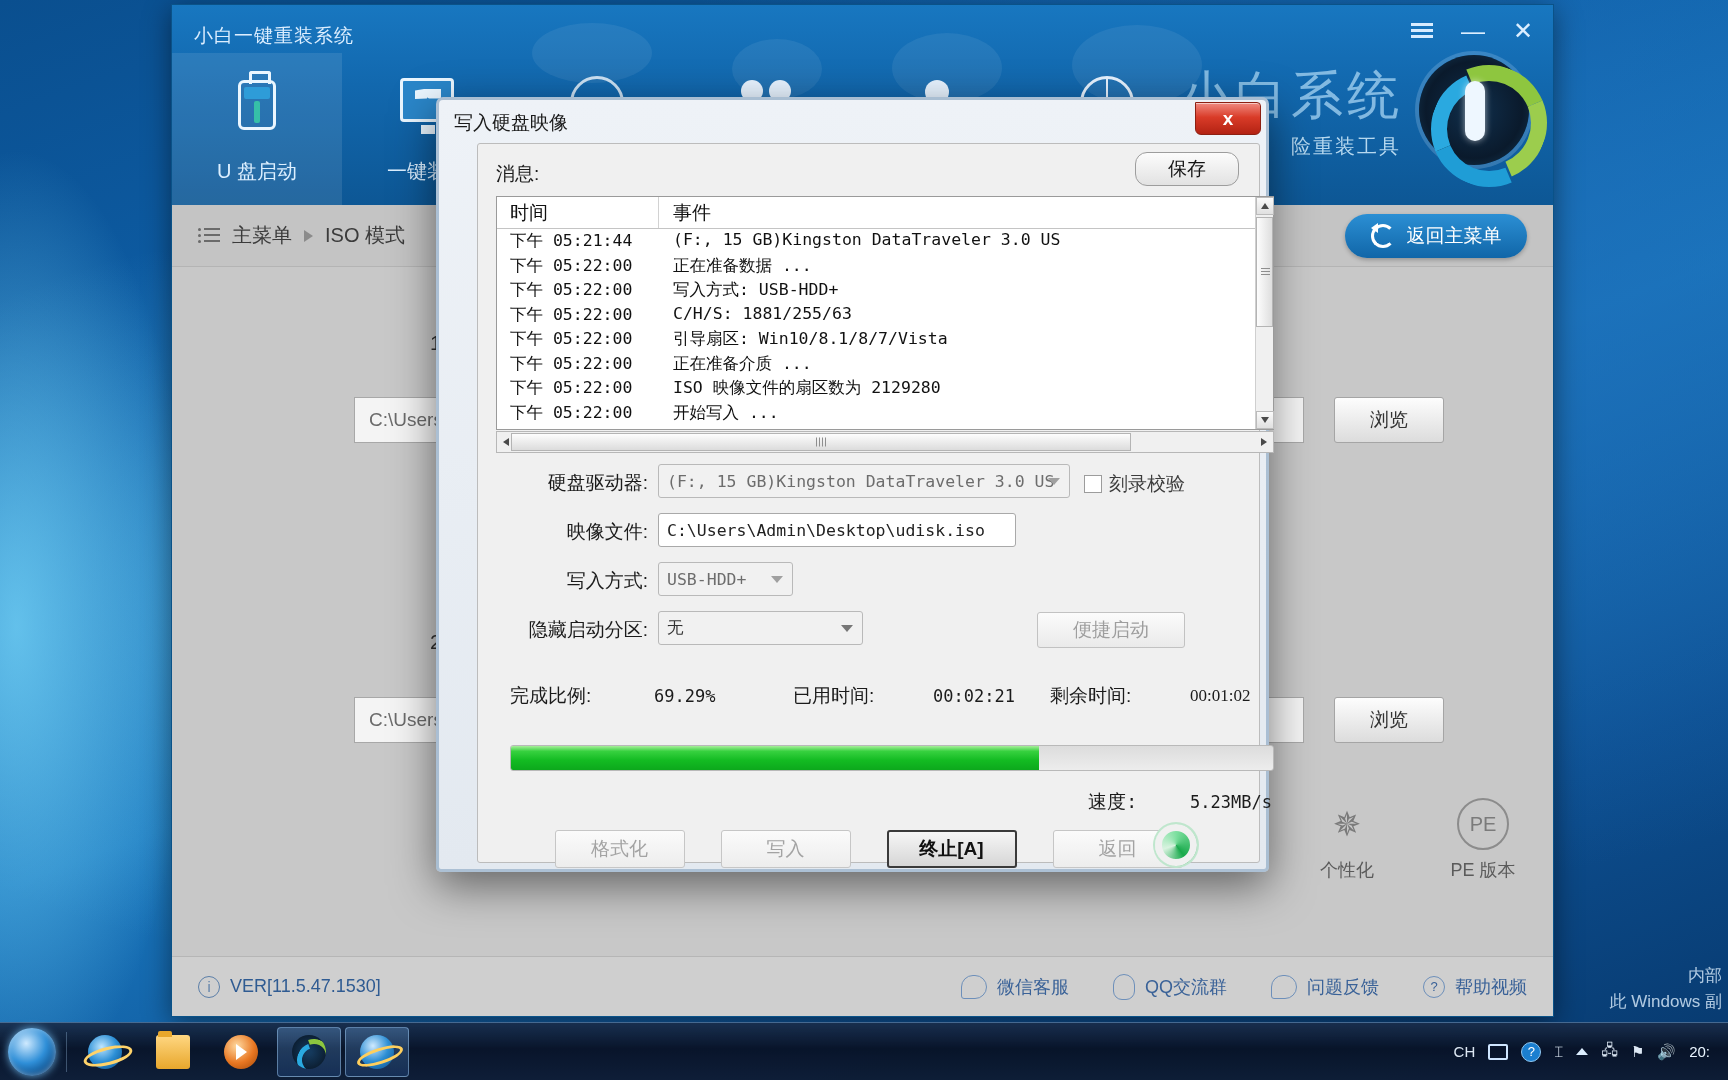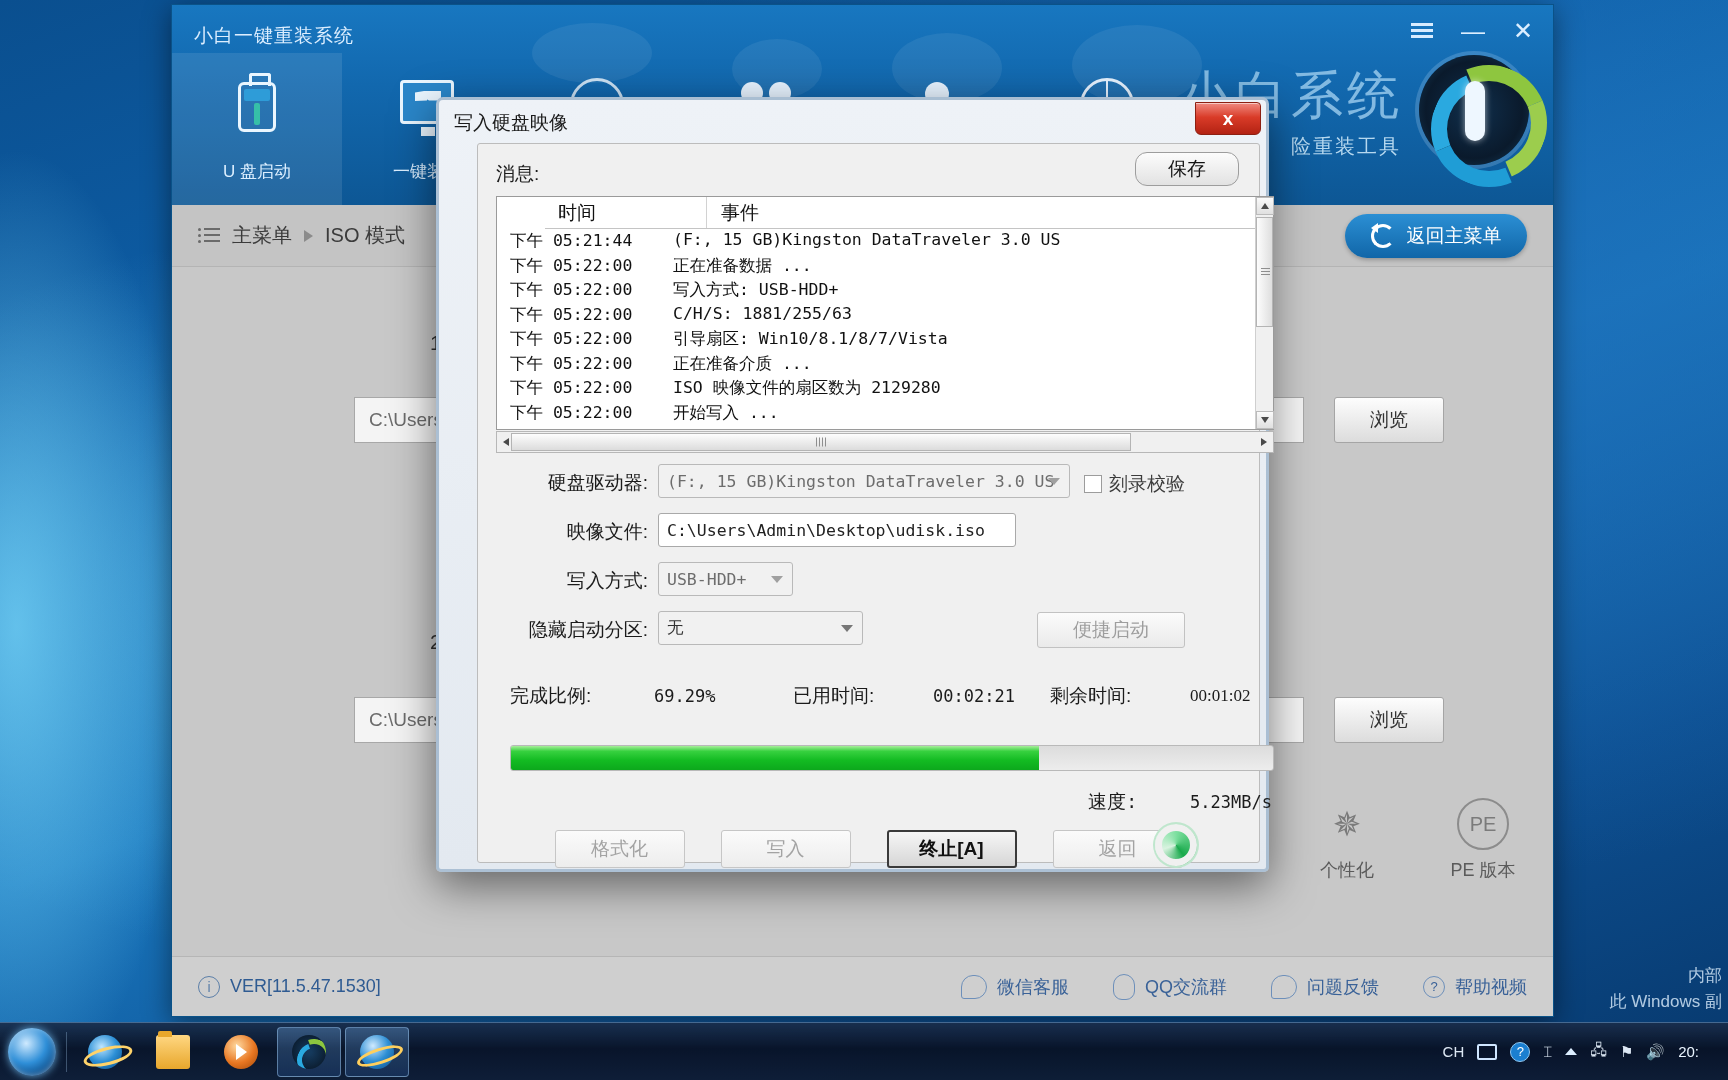--- a/index.html
+++ b/index.html
@@ -58,21 +58,21 @@
     background: radial-gradient(circle at 50% 50%, #15395c 10%, #0c1f33 70%); overflow:hidden;}
   .app-icon::before{content:"";position:absolute;left:5px;top:4px;width:24px;height:24px;border-radius:50%;
     border:5px solid transparent;border-top-color:#8dc63f;border-right-color:#8dc63f;transform:rotate(25deg);}
   .app-icon::after{content:"";position:absolute;left:5px;top:8px;width:24px;height:24px;border-radius:50%;
     border:5px solid transparent;border-bottom-color:#2aa9e0;border-left-color:#2aa9e0;transform:rotate(25deg);}
   .globe-icon{ border-radius:50%; background: radial-gradient(circle at 38% 32%, #cfeaff, #2d8ed4 50%, #0a4b86);}
   .globe-icon::after{content:"";position:absolute;left:-4px;top:13px;width:42px;height:10px;border:3px solid #ffcf5d;border-radius:50%;transform:rotate(-18deg);}
 
   #tray {
     margin-left: auto; display: flex; align-items: center; gap: 13px;
-    color: #e9f4ff; font-size: 15px; padding-right: 23px;
+    color: #e9f4ff; font-size: 15px; padding-right: 12px;
   }
   #tray .t { opacity:.95; }
   .tray-sq{ width:20px;height:16px;border:2px solid #cfe6ff;border-radius:2px;display:inline-block;}
   .tray-help{ width:20px;height:20px;border-radius:50%;background:#1b7fd0;color:#fff;
     font-size:13px;display:flex;align-items:center;justify-content:center;border:1px solid #8fc8f2;}
   .tray-up{ width:0;height:0;border-left:6px solid transparent;border-right:6px solid transparent;border-bottom:7px solid #dceeff;}
   #clock{ color:#eaf5ff; font-size:15px; line-height:1.15; text-align:center; padding-right:6px;}
 
   
   #appwin {
@@ -93,21 +93,21 @@
   }
   #winbtns{ position:absolute; right:20px; top:14px; display:flex; gap:28px; align-items:center; color:#dbeeff; }
   #winbtns .wb{ font-size:24px; line-height:1; cursor:default; }
   .hamb{ width:22px; height:16px; position:relative; }
   .hamb i{ position:absolute; left:0; width:22px; height:2.5px; background:#d8ecff; }
   .hamb i:nth-child(1){top:0}.hamb i:nth-child(2){top:6px}.hamb i:nth-child(3){top:12px}
 
   #navrow{ position:absolute; left:0; top:48px; width:100%; height:152px; display:flex; }
   .navitem{
     width:170px; height:152px; display:flex; flex-direction:column; align-items:center;
-    justify-content:center; gap:22px; color:#dcefff; font-size:17px;
+    justify-content:center; gap:22px; color:#dcefff; font-size:20px;
   }
   .navitem.active{ background: rgba(255,255,255,.10); }
   .nav-ico{ width:60px; height:62px; position:relative; }
   
   .ico-usb{ border:3px solid #eaf6ff; border-radius:6px; width:38px; height:50px; margin:6px auto 0; position:relative;}
   .ico-usb::before{content:"";position:absolute;left:8px;top:-12px;width:16px;height:10px;border:3px solid #eaf6ff;border-bottom:none;border-radius:3px 3px 0 0;}
   .ico-usb::after{content:"";position:absolute;left:13px;top:18px;width:6px;height:22px;background:#36bfa8;border-radius:2px;}
   .ico-usb .inner{position:absolute;left:3px;top:4px;width:26px;height:12px;background:#2e9cd8;border-radius:2px;}
   
   .ico-mon{ width:54px;height:44px;border:3px solid #eaf6ff;border-radius:4px;margin:4px auto 0;position:relative;background:#2a86c9;}
@@ -218,21 +218,21 @@
     background:#f0f0f0; border:1px solid #bcbcbc; border-radius:3px;margin-left:32px;
   }
   #msg-label{ position:absolute; left:18px; top:17px; font-size:19px; color:#1b1b1b; }
   #save-btn{
     position:absolute; right:20px; top:8px; width:104px; height:34px;
     background: linear-gradient(180deg,#fcfcfc,#e2e2e2); border:1px solid #9d9d9d; border-radius:12px;
     display:flex; align-items:center; justify-content:center; font-size:19px; color:#141414;
   }
   #log-wrap{
     position:absolute; left:18px; top:52px; width:778px; height:234px;
-    background:#fff; border:1px solid #9a9a9a;padding-left:48px;
+    background:#fff; border:1px solid #9a9a9a;
   }
   #log-head{
     height:32px; display:flex; border-bottom:1px solid #c4c4c4; background:#fff;
     font-size:19px; color:#111;
   }
   #log-head .c1{ width:162px; padding-left:13px; display:flex; align-items:center; border-right:1px solid #d2d2d2;}
   #log-head .c2{ flex:1; padding-left:14px; display:flex; align-items:center; }
   #log-rows{ position:absolute; left:0; top:33px; right:18px; bottom:0; overflow:hidden; }
   .log-row{ height:24.5px; display:flex; font-family:"DejaVu Sans Mono","Liberation Mono",monospace; font-size:16.5px; color:#111; }
   .log-row .t{ width:162px; padding-left:13px; }

